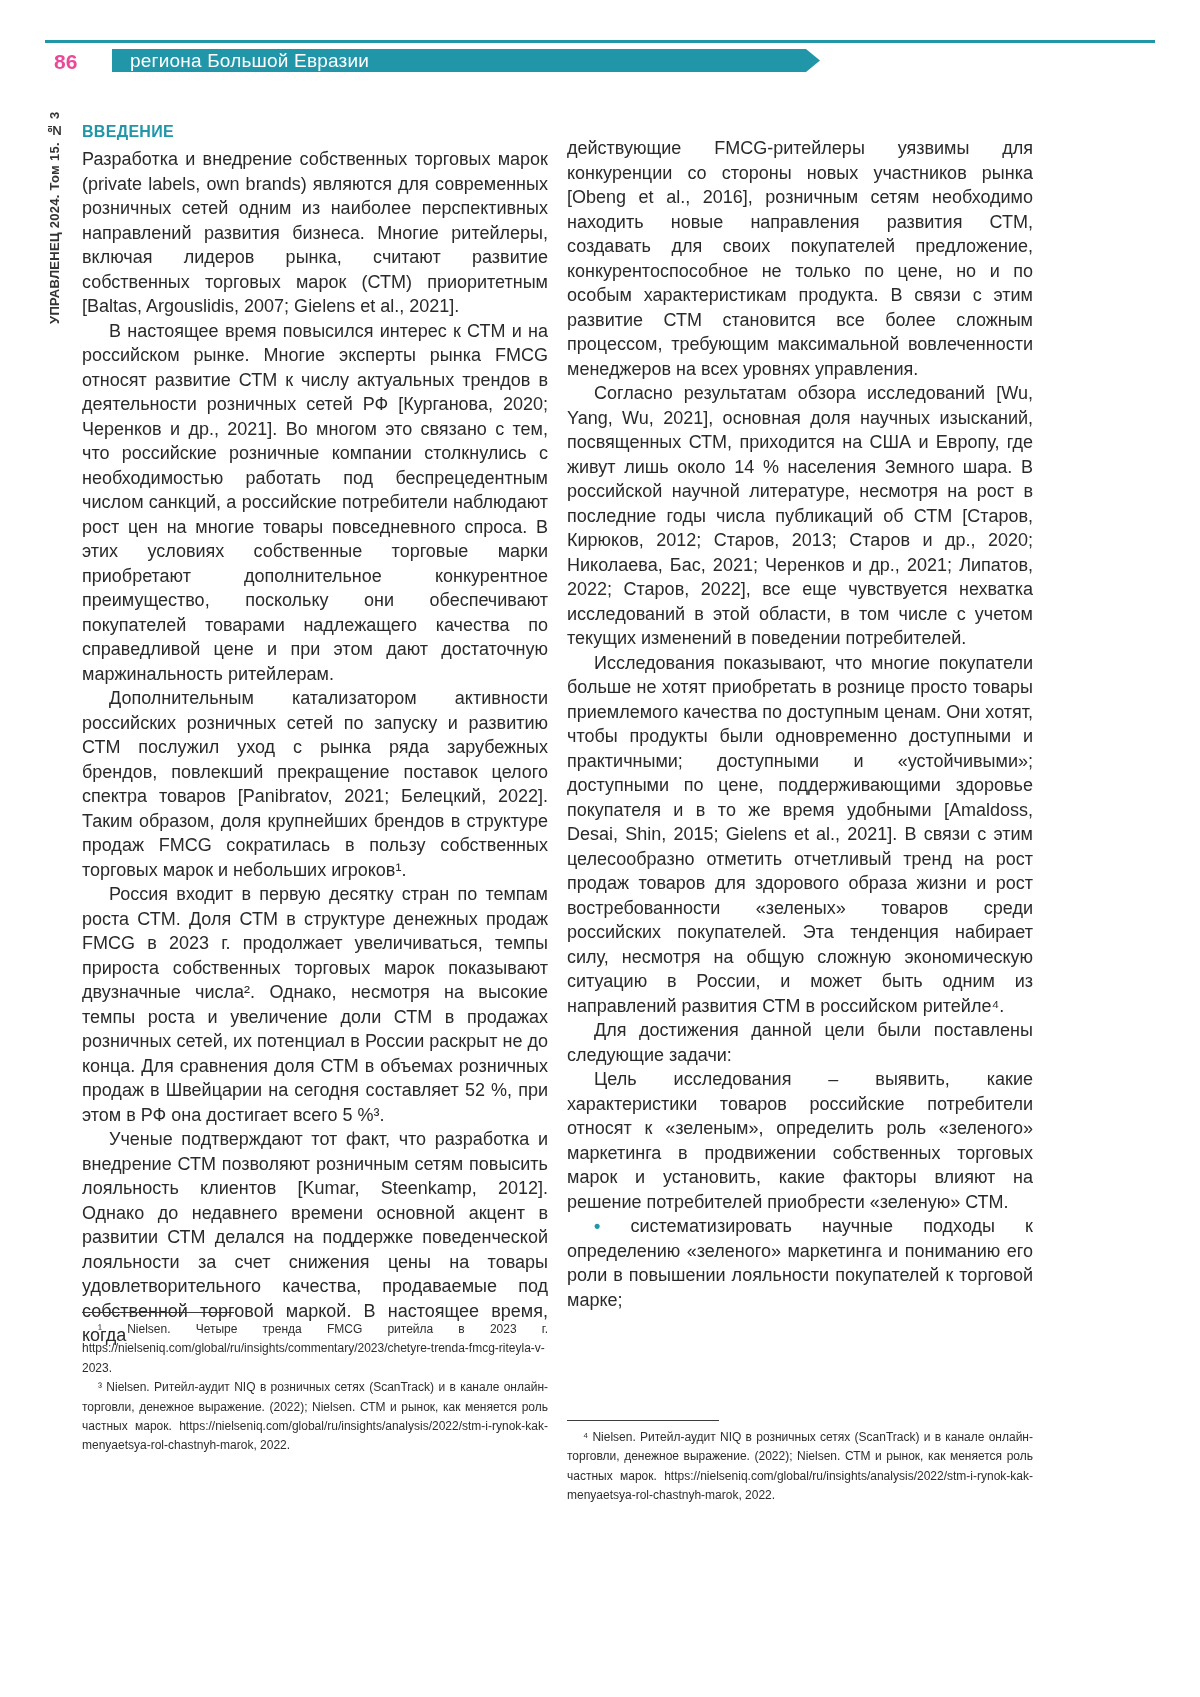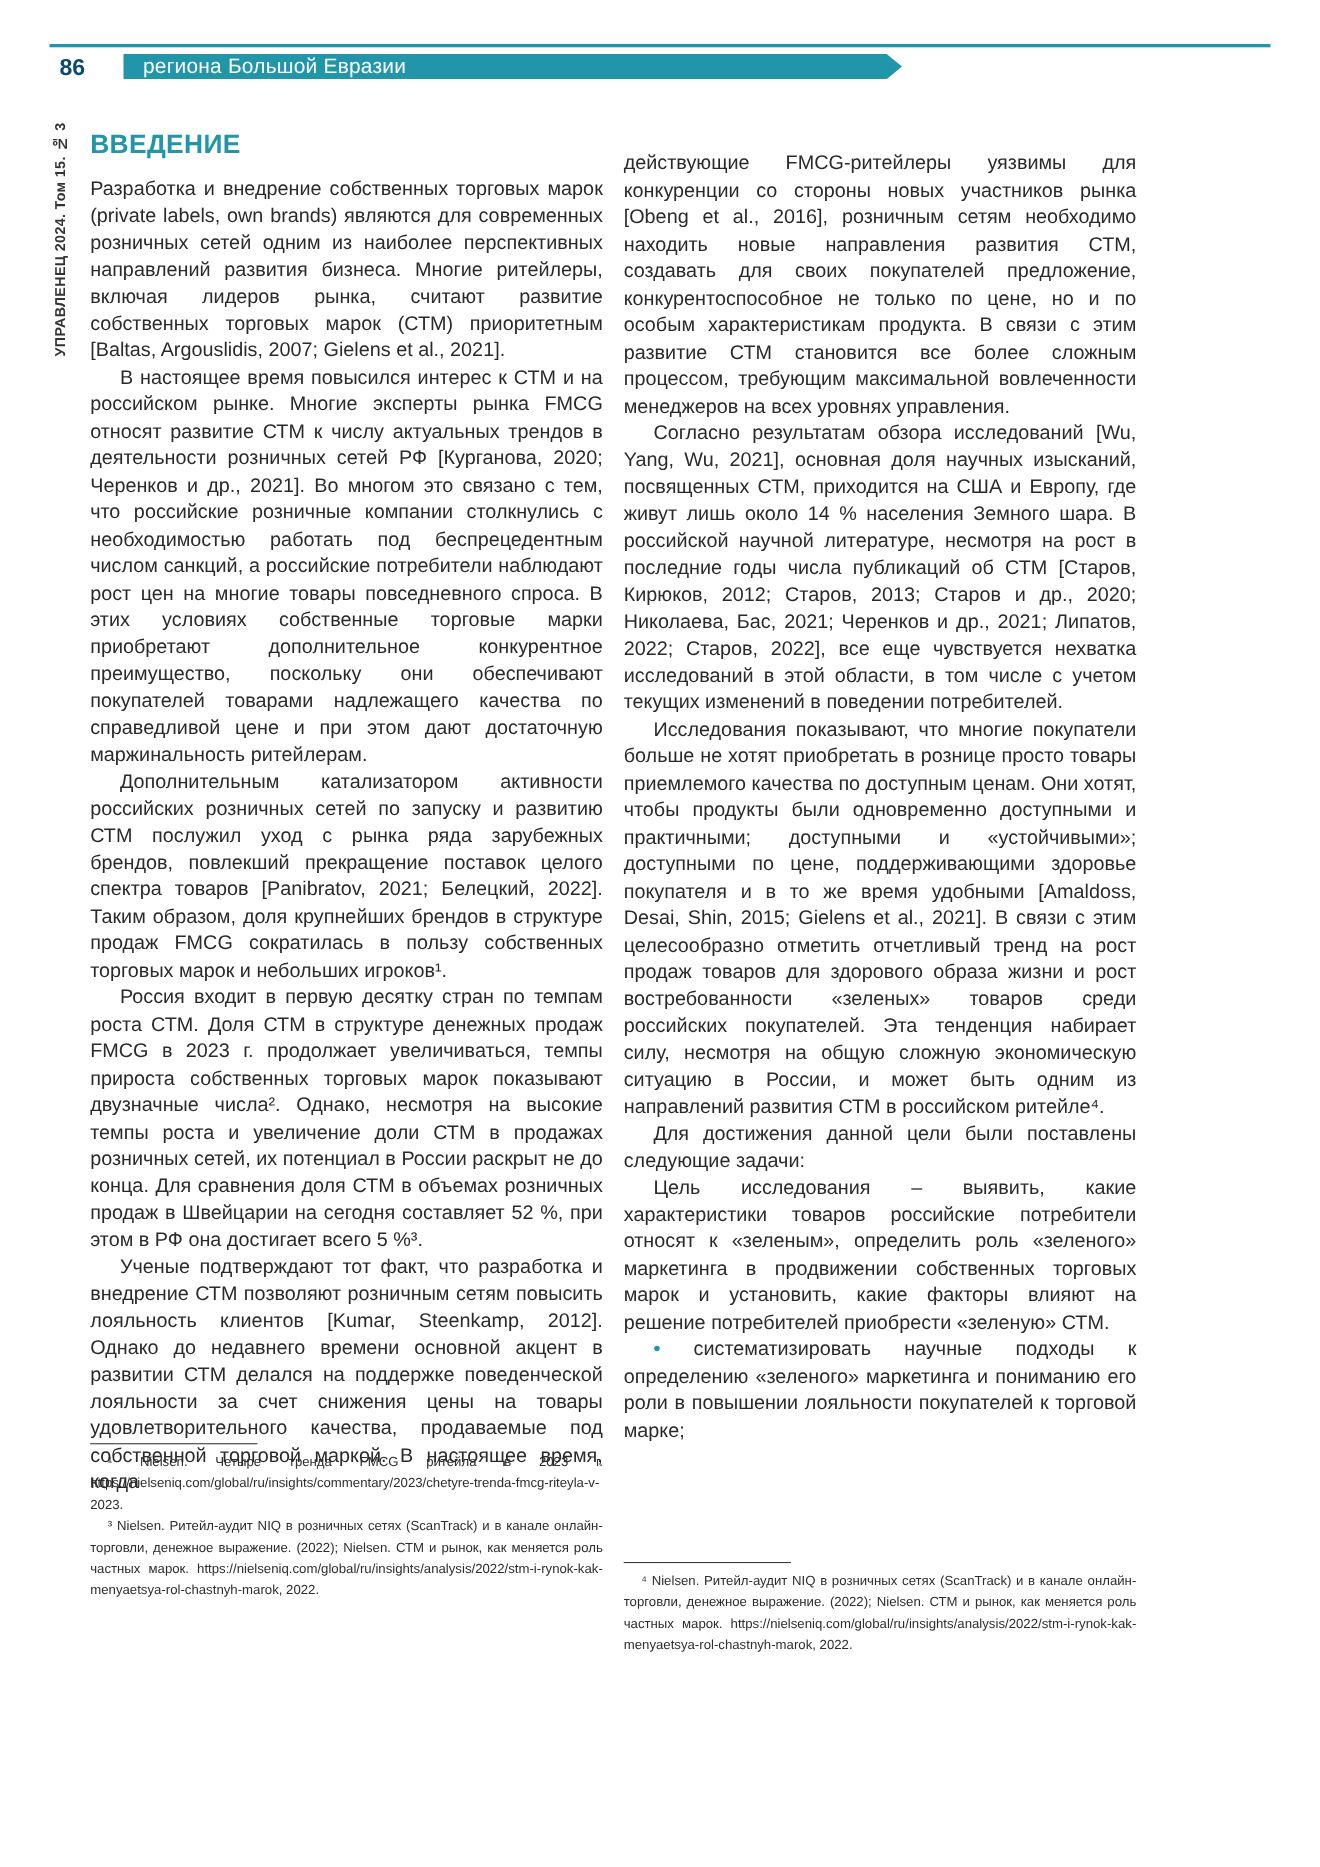--- a/index.html
+++ b/index.html
@@ -15,21 +15,21 @@
     background:#ffffff;
     font-family:"Liberation Sans","DejaVu Sans",sans-serif;
     overflow:hidden;
   }
   .top-rule{
     position:absolute;left:45px;top:40px;width:1110px;height:3px;
     background:var(--accent);
   }
   .page-num{
     position:absolute;left:54px;top:50px;
-    font-size:21px;font-weight:700;color:#0c4a6e;
+    font-size:21px;font-weight:700;color:#ec4899;
   }
   .running-head{
     position:absolute;left:112px;top:49px;width:708px;height:23px;
     background:var(--accent);color:#ffffff;
     display:flex;align-items:flex-end;
     padding-left:18px;padding-right:26px;
     font-size:19px;letter-spacing:0.2px;
     clip-path:polygon(0 0,calc(100% - 14px) 0,100% 50%,calc(100% - 14px) 100%,0 100%);
   }
   .side-label{
@@ -37,22 +37,22 @@
     writing-mode:vertical-rl;transform:rotate(180deg);
     font-size:13px;font-weight:700;color:#333333;letter-spacing:0.3px;
     white-space:nowrap;
   }
   .col{
     position:absolute;width:466px;
   }
   .col-left{left:82px;top:120px;}
   .col-right{left:567px;top:136px;}
   .section-heading{
-    margin:0 0 15px 0;
-    font-size:24px;line-height:24px;font-weight:700;
+    margin:0 0 3px 0;
+    font-size:16px;line-height:24px;font-weight:700;
     color:var(--accent);letter-spacing:0.3px;
   }
   .para{
     margin:0;
     text-align:justify;
     text-indent:27px;
     font-size:18px;
     line-height:24.5px;
     color:var(--text);
     hyphens:auto;

